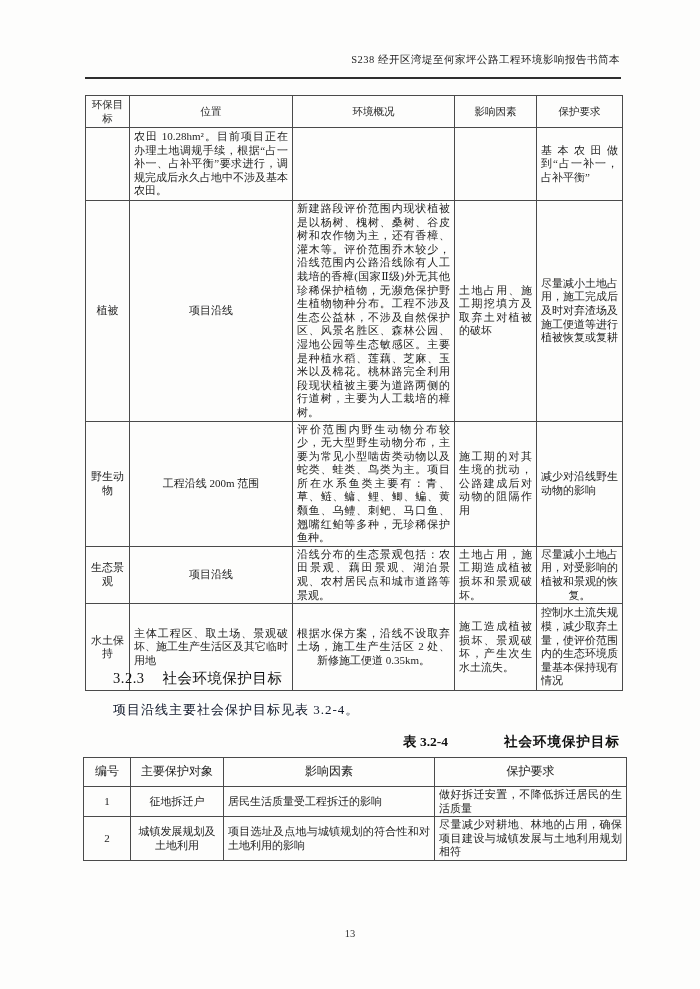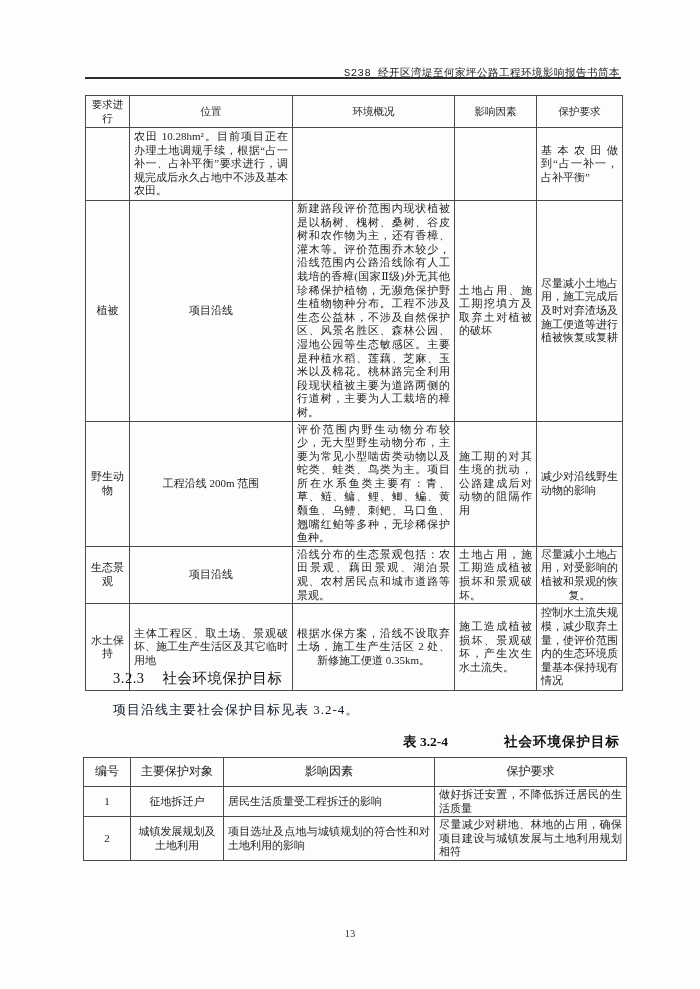--- a/index.html
+++ b/index.html
@@ -9,22 +9,22 @@
     font-family:"Liberation Serif","DejaVu Serif",serif;
     color:#1c1c1c;
     position:relative;
     -webkit-font-smoothing:antialiased;
   }
   .page{
     position:absolute;left:0;top:0;width:700px;height:989px;
     background:#fdfdfc;overflow:hidden;
   }
   .doc-header{
-    position:absolute;top:66px;left:85px;width:535px;
-    text-align:right;font-size:10.5px;letter-spacing:.5px;color:#222;font-family:Liberation Mono, monospace;
+    position:absolute;top:53px;left:85px;width:535px;
+    text-align:right;font-size:10.5px;letter-spacing:.5px;color:#222;
   }
   .header-rule{
     position:absolute;top:77px;left:85px;width:536px;
     border-top:2px solid #2e2e2e;height:0;
   }
   table{border-collapse:collapse;table-layout:fixed;}
   td,th{
     border:1px solid #4a4a4a;
     font-weight:normal;
     vertical-align:middle;
@@ -84,21 +84,21 @@
   <table class="t1">
     <colgroup>
       <col style="width:44px">
         <col style="width:163px">
         <col style="width:162px">
         <col style="width:82px">
         <col style="width:86px">
     </colgroup>
     <tbody>
         <tr class="row-h">
-      <th>要求进行</th>
+      <th>环保目标</th>
       <th>位置</th>
       <th>环境概况</th>
       <th>影响因素</th>
       <th>保护要求</th>
     </tr>
     <tr class="row-1">
       <td class="c-center"></td>
       <td class="c-just">农田 10.28hm²。目前项目正在办理土地调规手续，根据“占一补一、占补平衡”要求进行，调规完成后永久占地中不涉及基本农田。</td>
       <td></td>
       <td></td>

